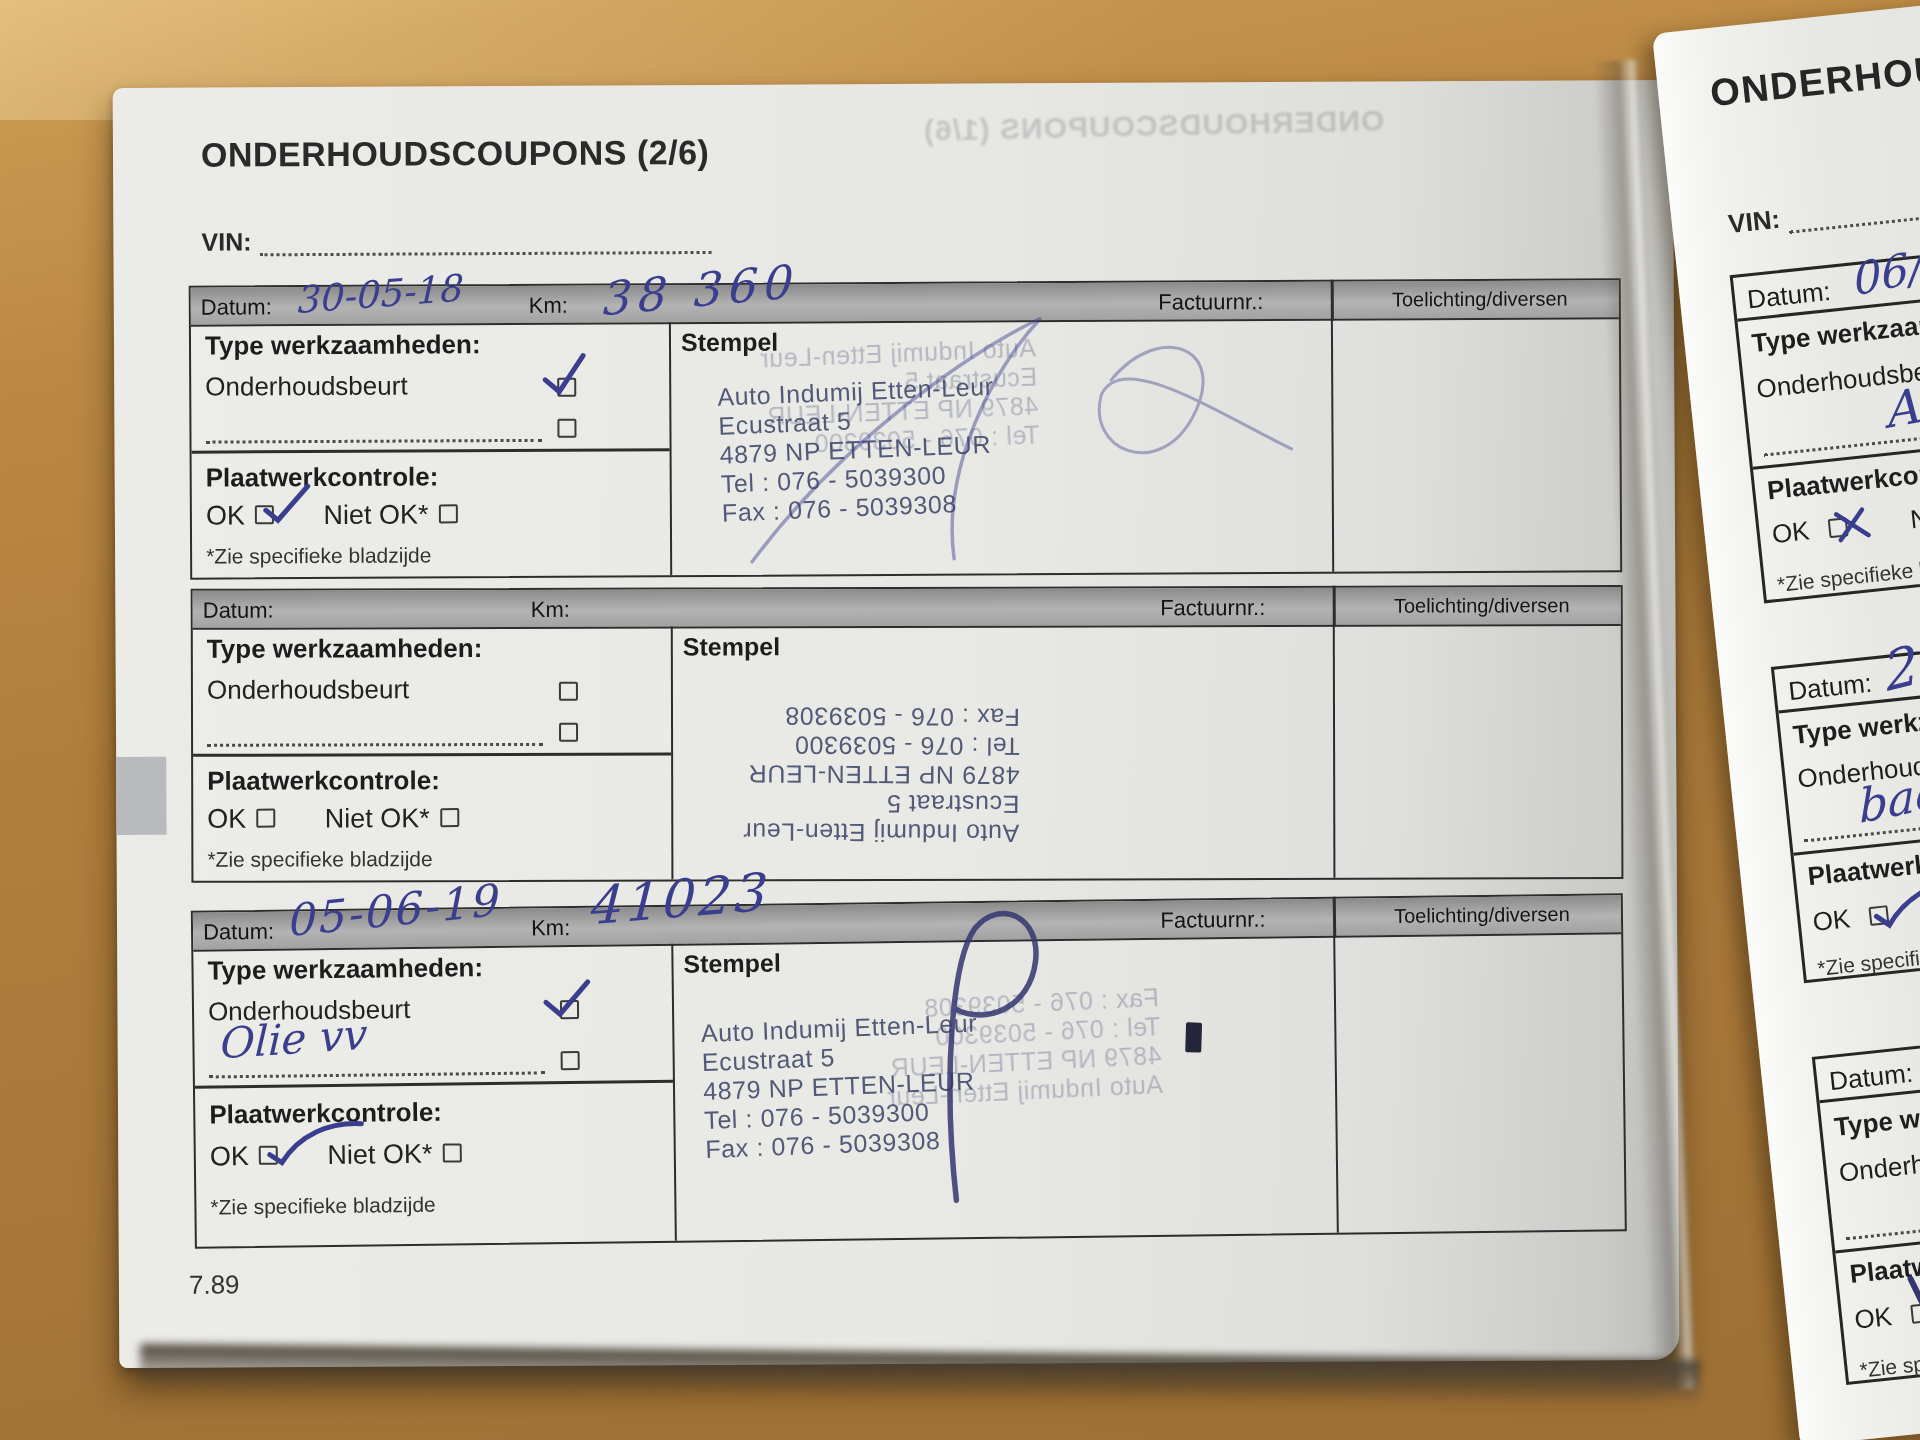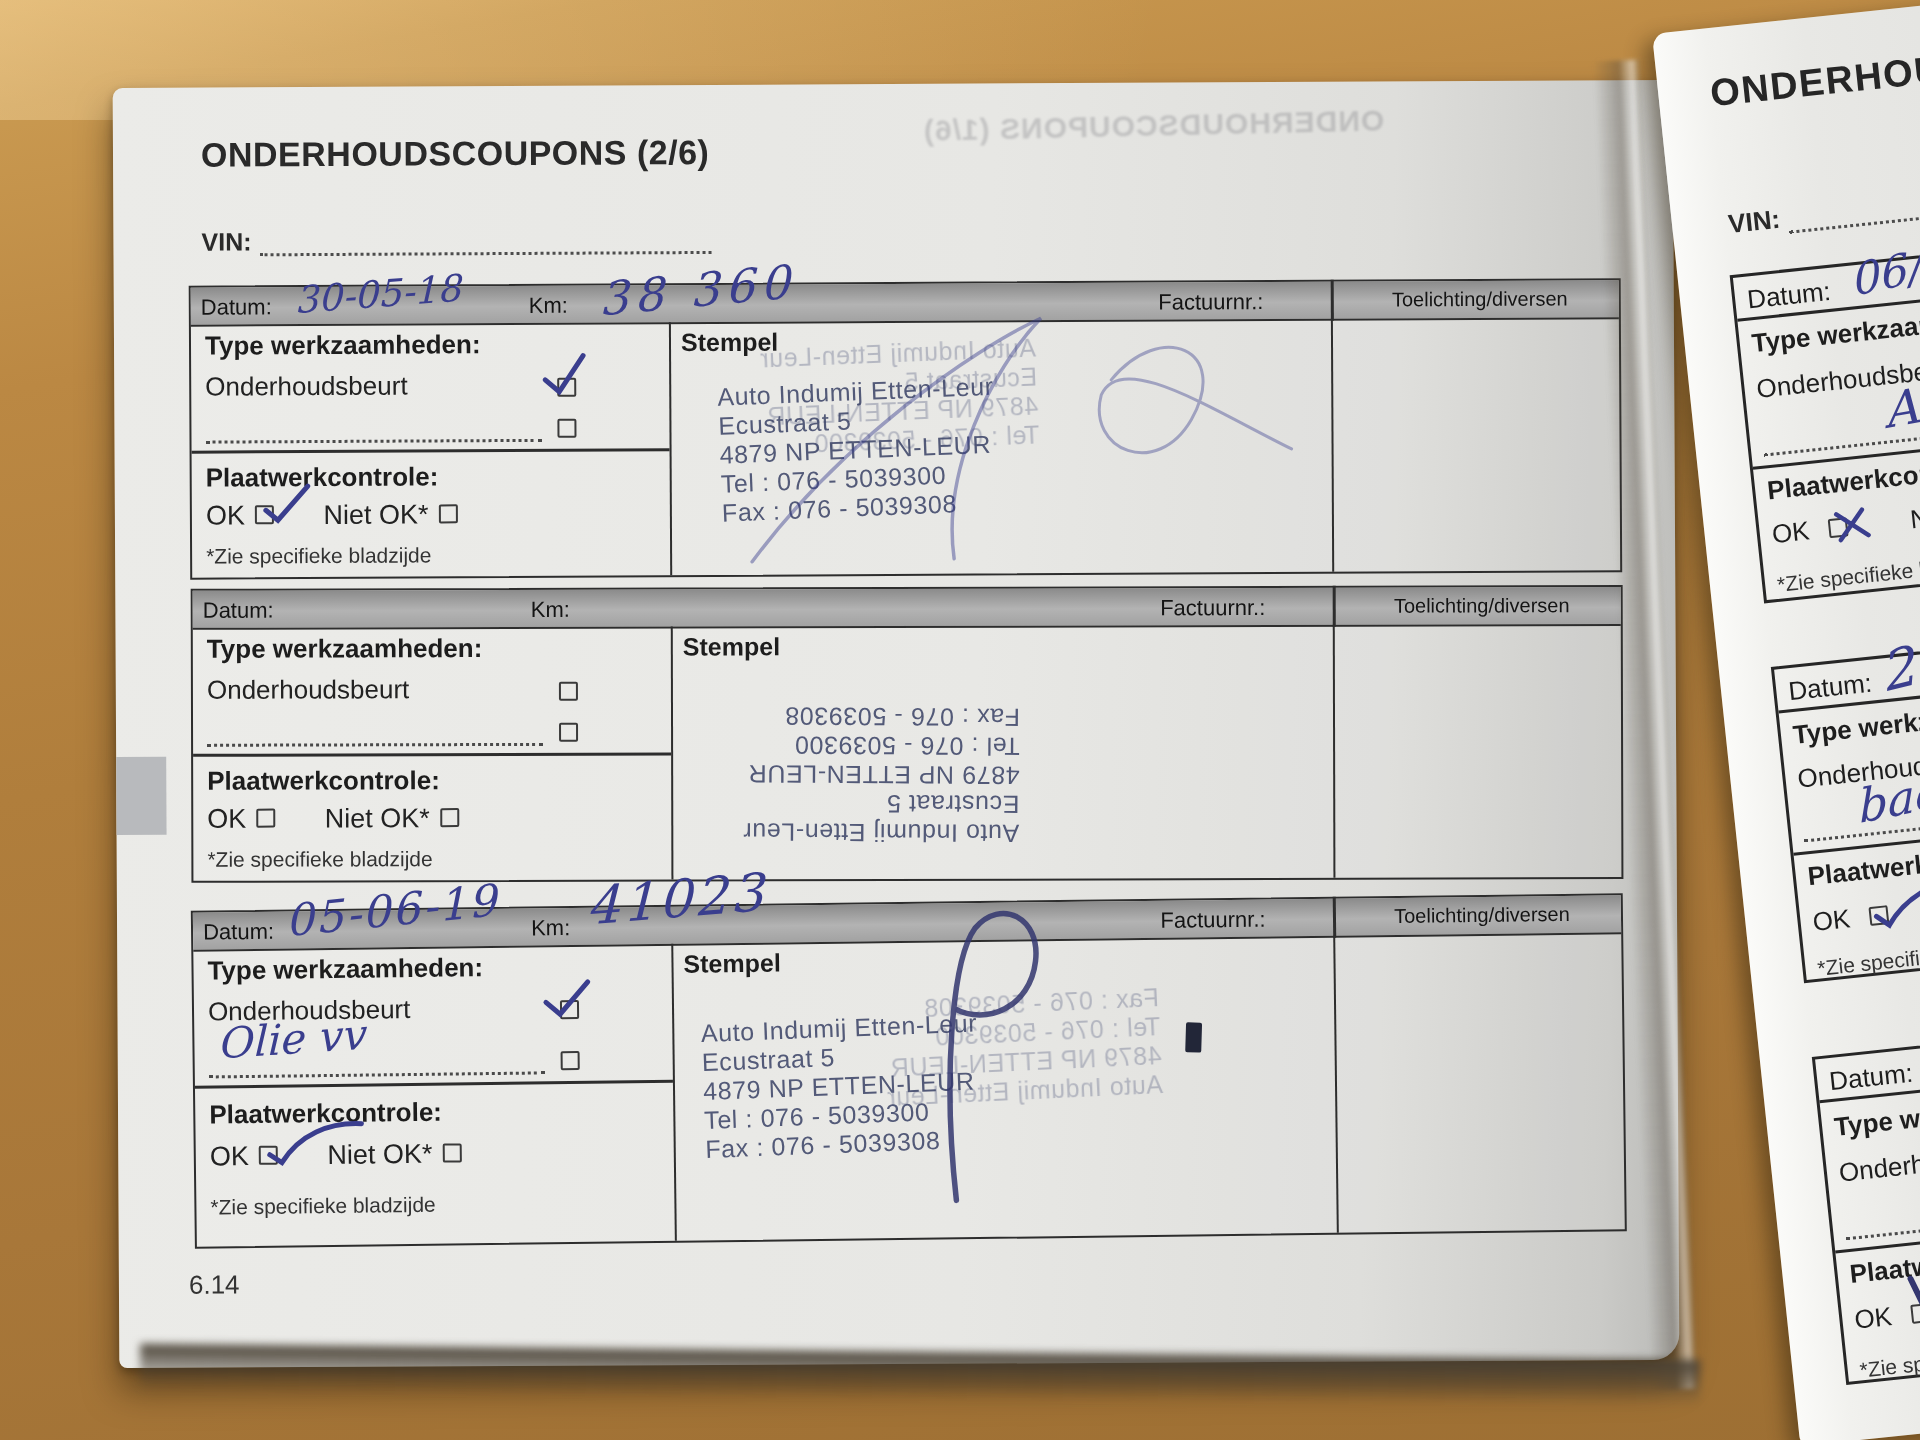--- a/index.html
+++ b/index.html
@@ -268,21 +268,21 @@
           <div>Fax : 076 - 5039308</div>
         </div>
         <svg class="pen-svg" style="left:130px;top:-40px;" width="260" height="320">
           <path d="M150 300 C138 180, 148 60, 172 28 C198 -2, 238 18, 232 62 C226 108, 182 126, 150 108" stroke="#33366f" stroke-width="5.5" fill="none" opacity=".85" stroke-linecap="round"></path>
         </svg>
       </div>
       <div class="colR"></div>
     </div>
   </div>
 
-  <div class="pg-num">6.14</div>
+  <div class="pg-num">7.89</div>
   <div class="side-tab"></div>
   <div class="ink-mark"></div>
 </div>
 
 <div class="gutter"></div>
 <div class="page-shadow-bottom"></div>
 
 <div class="paper-right">
   <div class="rp-title">ONDERHOUD</div>
   <div class="rp-vin">

